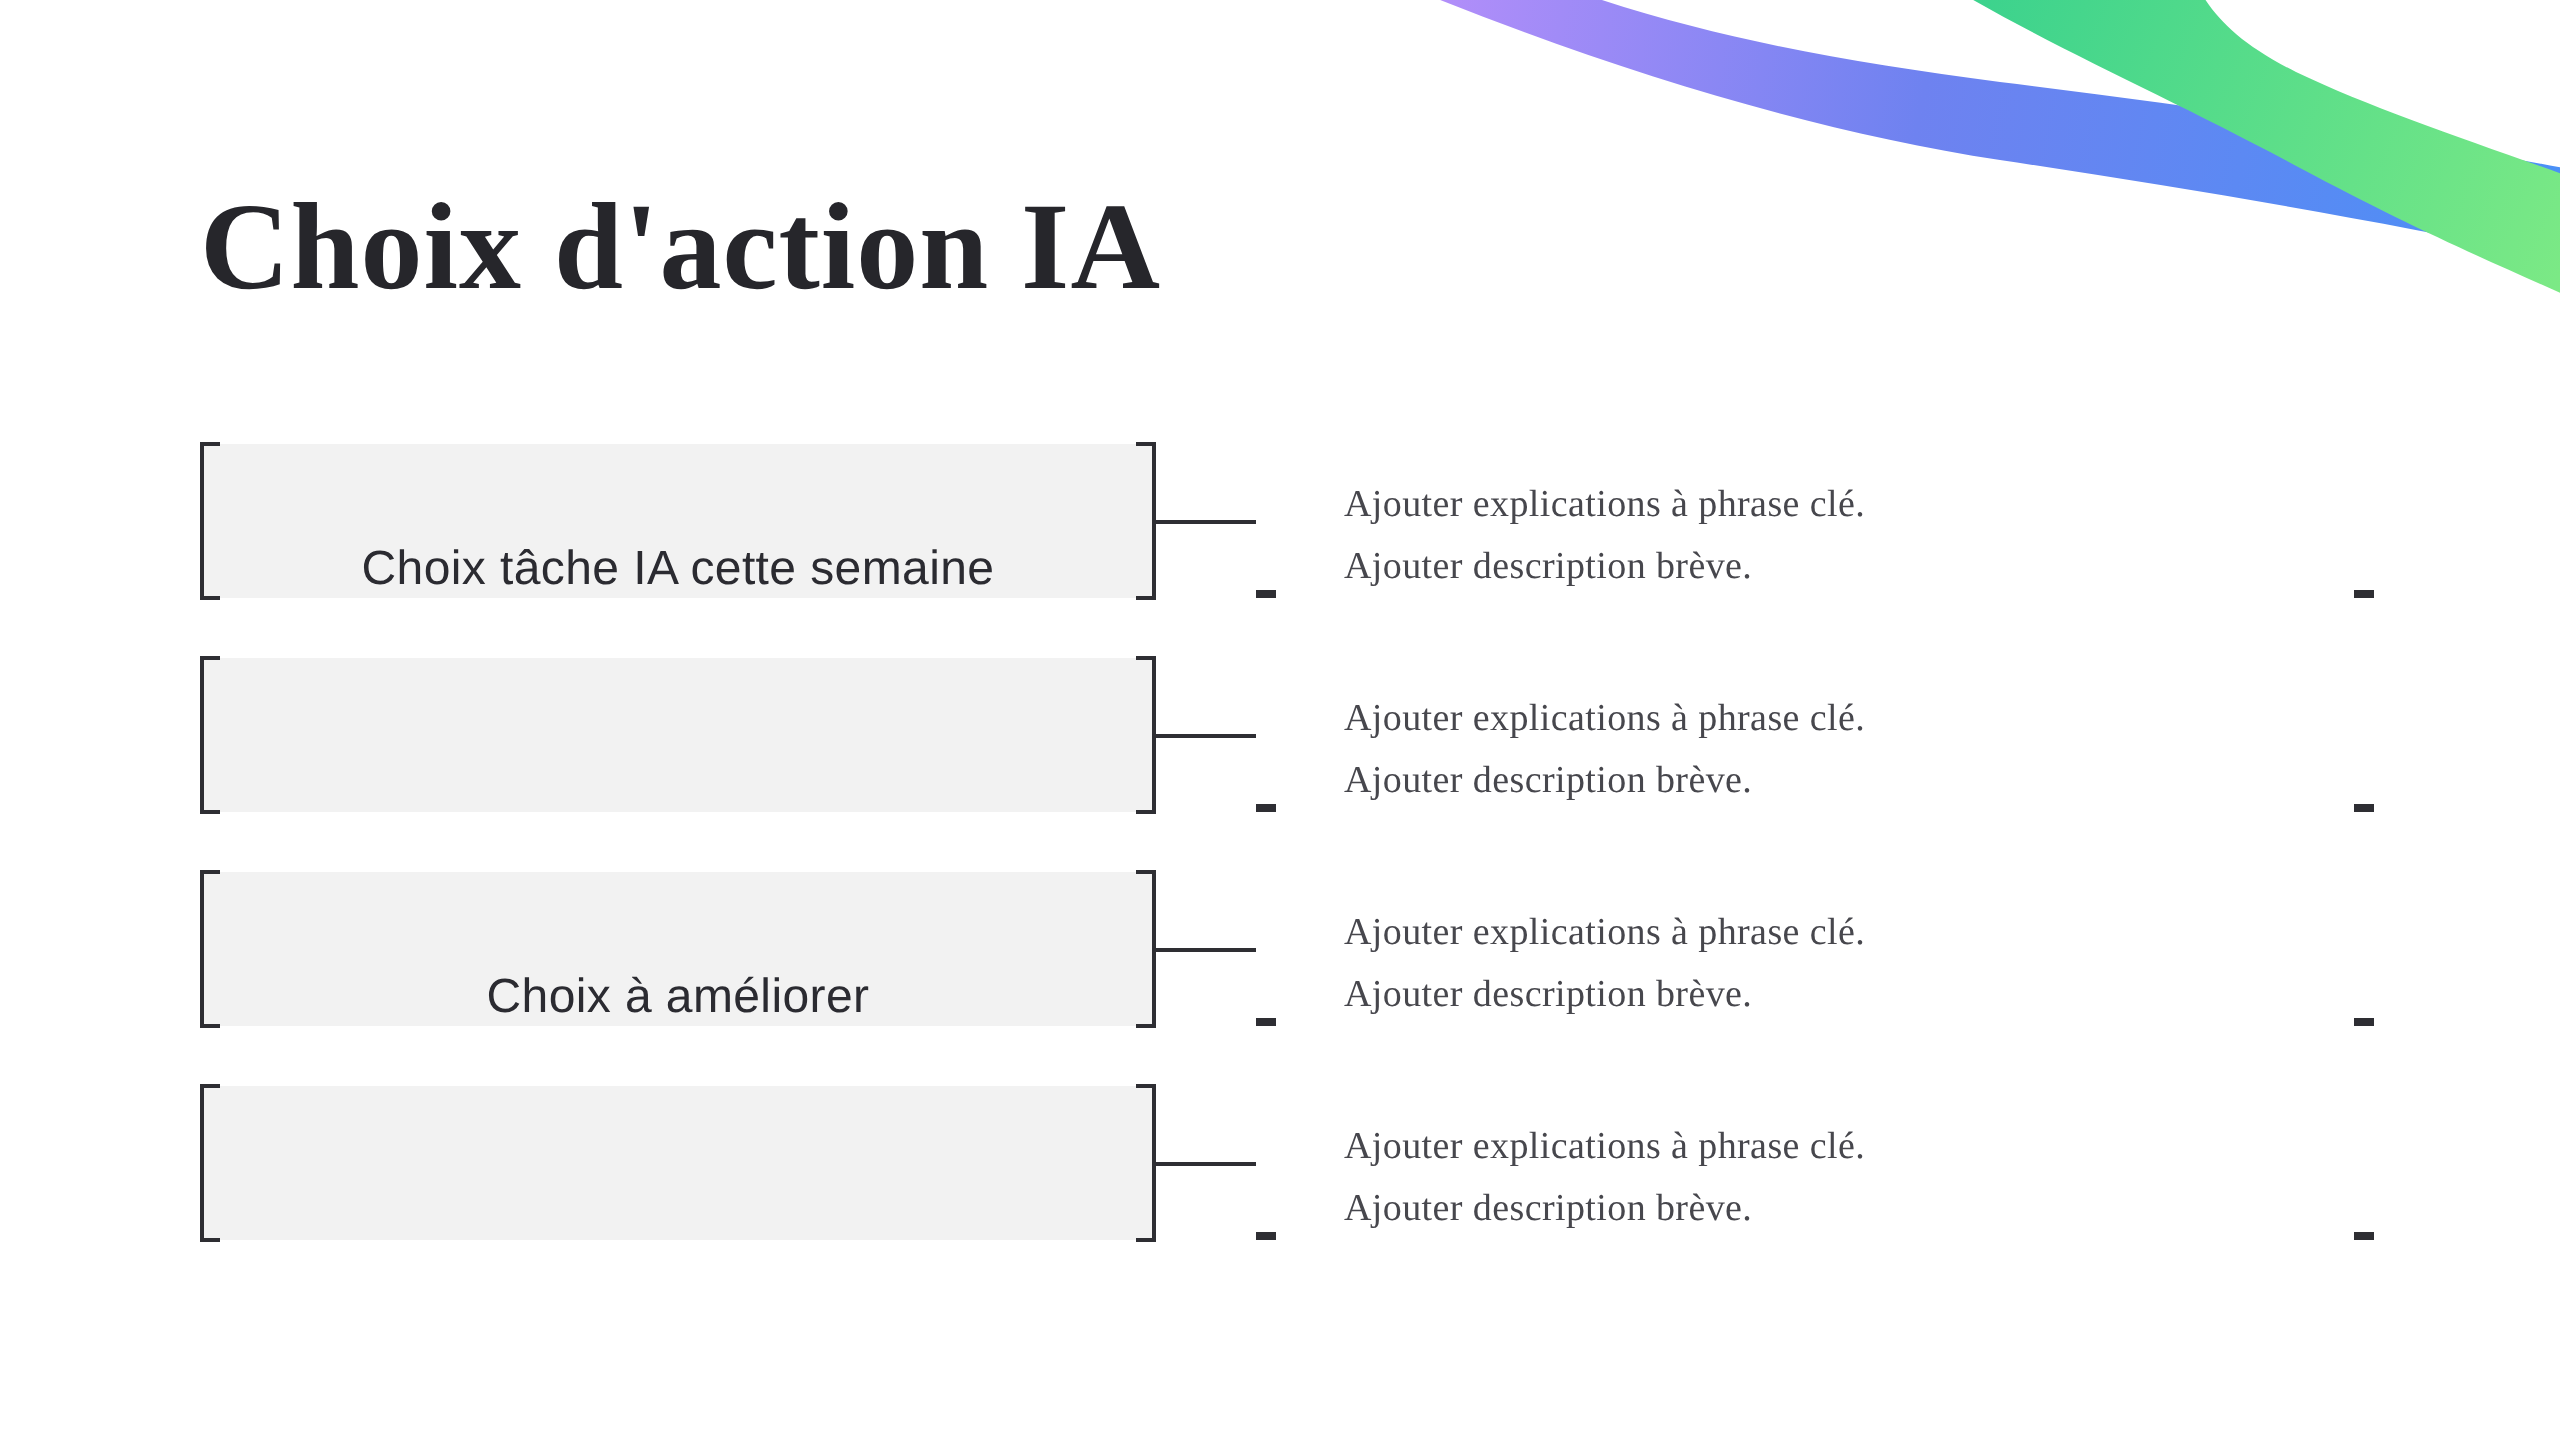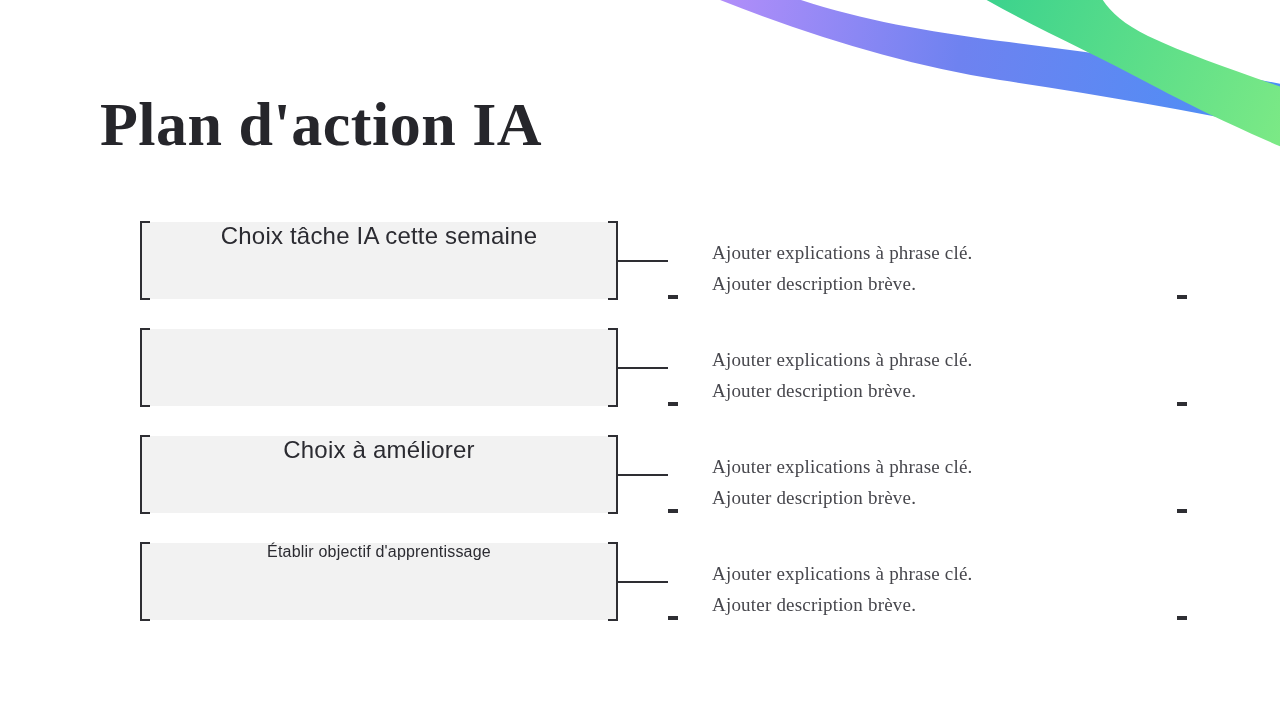--- a/index.html
+++ b/index.html
@@ -55,23 +55,22 @@
   }
   .bk-l { border-right: none; }
   .bk-r { border-left: none; }
 
   .frame-left {
     position: relative;
     width: 478px;
     flex: none;
     background: #f2f2f2;
     display: flex;
-    align-items: flex-start;
+    align-items: flex-end;
     justify-content: center;
-    margin-left: 40px;
   }
   .frame-left .bk {
     position: absolute; top: -1px; bottom: -1px; height: auto;
   }
   .frame-left .bk-l { left: 0; }
   .frame-left .bk-r { right: 0; }
 
   .box-label {
     font-size: 24px;
     color: #2b2b31;
@@ -128,21 +127,21 @@
     </defs>
     <path d="M 735,-25 C 820,12 900,28 1000,41 C 1100,53 1200,68 1292,86
          L 1292,132 C 1200,112 1100,95 1000,80 C 890,63 775,25 660,-25 Z" fill="url(#gradBlue)"></path>
     <path d="M 953,-20 C 1020,22 1080,46 1150,84 C 1210,116 1250,133 1295,153
          L 1295,92 C 1240,72 1190,56 1148,36 C 1112,18 1102,2 1092,-20 Z" fill="url(#gradGreen)"></path>
   </svg>
 </div>
 
 <div class="slide">
 
-  <h1 class="title">Plan d'action IA</h1>
+  <h1 class="title">Choix d'action IA</h1>
 
   <div class="rows">
 
     <div class="row">
       <div class="frame-left">
         <div class="bk bk-l"></div>
         <div class="box-label">Choix tâche IA cette semaine</div>
         <div class="bk bk-r"></div>
       </div>
       <div class="connector"></div>
@@ -185,21 +184,20 @@
           <p class="note-line">Ajouter explications à phrase clé.</p>
           <p class="note-line">Ajouter description brève.</p>
         </div>
         <div class="bk bk-r"></div>
       </div>
     </div>
 
     <div class="row row-small">
       <div class="frame-left">
         <div class="bk bk-l"></div>
-        <div class="box-label">Établir objectif d'apprentissage</div>
         <div class="bk bk-r"></div>
       </div>
       <div class="connector"></div>
       <div class="note-cell">
         <div class="bk bk-l"></div>
         <div class="note-body">
           <p class="note-line">Ajouter explications à phrase clé.</p>
           <p class="note-line">Ajouter description brève.</p>
         </div>
         <div class="bk bk-r"></div>

